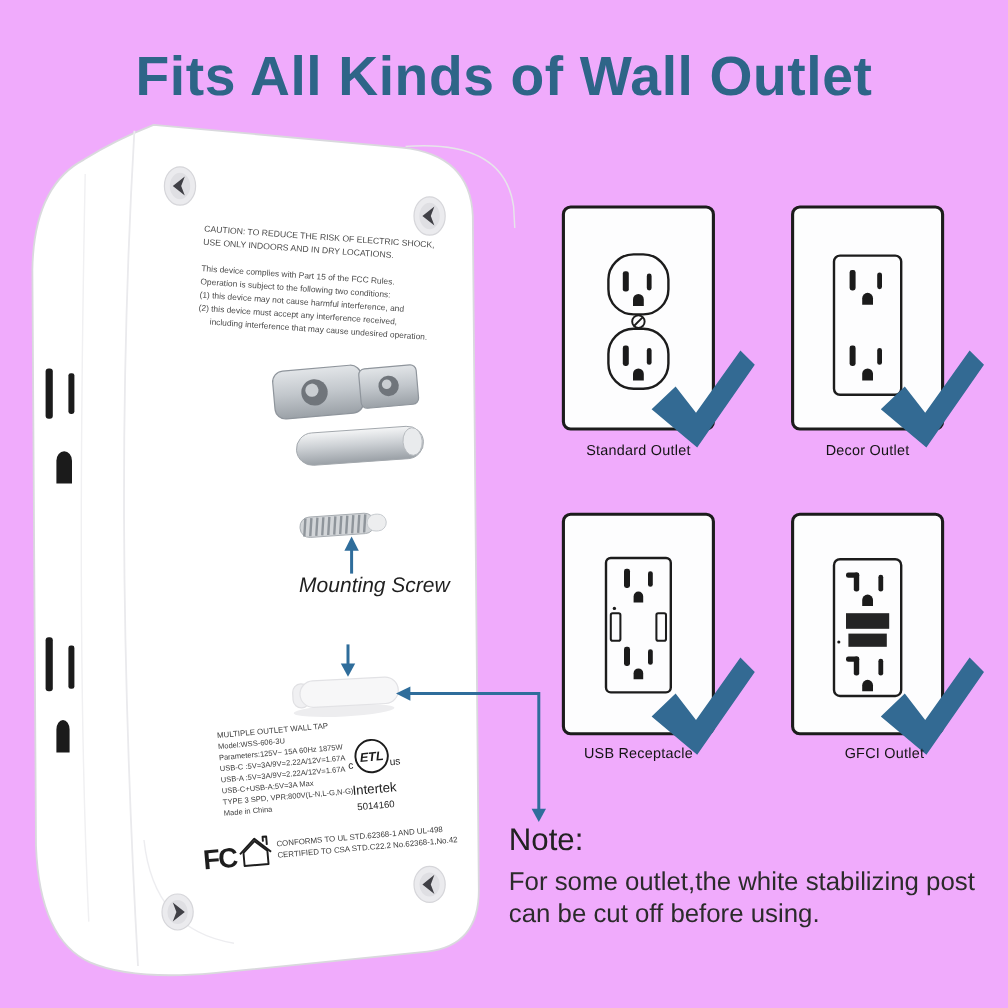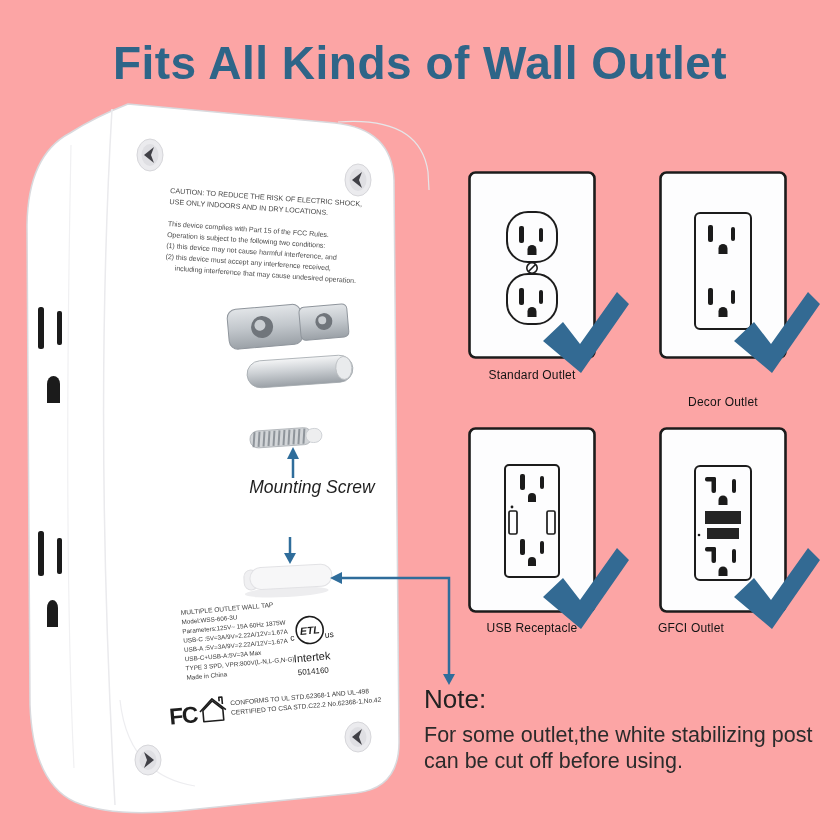--- a/index.html
+++ b/index.html
@@ -1,17 +1,17 @@
 <!DOCTYPE html>
 <html><head>
 <meta charset="utf-8">
 <style>
   html,body{margin:0;padding:0;}
   body{background:#f7f7f8;font-family:"Liberation Sans", sans-serif;}
-  .canvas{position:relative;width:840px;height:840px;background:#fca5a5;overflow:hidden;}
+  .canvas{position:relative;width:840px;height:840px;background:#f0abfc;overflow:hidden;}
   .title{position:absolute;left:0;top:36px;width:840px;text-align:center;
          font-size:46px;font-weight:600;letter-spacing:.5px;color:#2e6588;}
   svg{position:absolute;overflow:visible;}
   .device-svg{left:0;top:95px;}
   .overlay-svg{left:0;top:0;pointer-events:none;}
   .plate-svg{overflow:visible;}
   .outlet-label{position:absolute;width:200px;text-align:center;font-size:12px;color:#141414;letter-spacing:.2px;}
   .anno-label{position:absolute;width:190px;text-align:center;font-size:17.5px;color:#1f1f1f;font-style:italic;}
   .note-head{position:absolute;left:424px;top:684px;font-size:26px;color:#222;}
   .note-body{position:absolute;left:424px;top:722px;width:390px;font-size:21.5px;line-height:1.22;color:#2b2b2b;}
@@ -244,23 +244,23 @@
     <polygon points="0,50 20,31 37,53 74,1 86,13 38,82" fill="#336a93"></polygon>
     </svg>
   <svg style="left:543px;top:547px;" width="86" height="82" viewBox="0 0 86 82">
     <polygon points="0,50 20,31 37,53 74,1 86,13 38,82" fill="#336a93"></polygon>
     </svg>
   <svg style="left:734px;top:547px;" width="86" height="82" viewBox="0 0 86 82">
     <polygon points="0,50 20,31 37,53 74,1 86,13 38,82" fill="#336a93"></polygon>
     </svg>
 
   <div class="outlet-label" style="left:432px;top:368px;">Standard Outlet</div>
-  <div class="outlet-label" style="left:623px;top:368px;margin-top:27px;">Decor Outlet</div>
+  <div class="outlet-label" style="left:623px;top:368px;">Decor Outlet</div>
   <div class="outlet-label" style="left:432px;top:621px;">USB Receptacle</div>
-  <div class="outlet-label" style="left:591px;top:621px;">GFCI Outlet</div>
+  <div class="outlet-label" style="left:637px;top:621px;">GFCI Outlet</div>
 
   <div class="note-head">Note:</div>
   <div class="note-body">
     <div>For some outlet,the white stabilizing post</div>
     <div>can be cut off before using.</div>
   </div>
 
 </div>
 
 </body></html>

